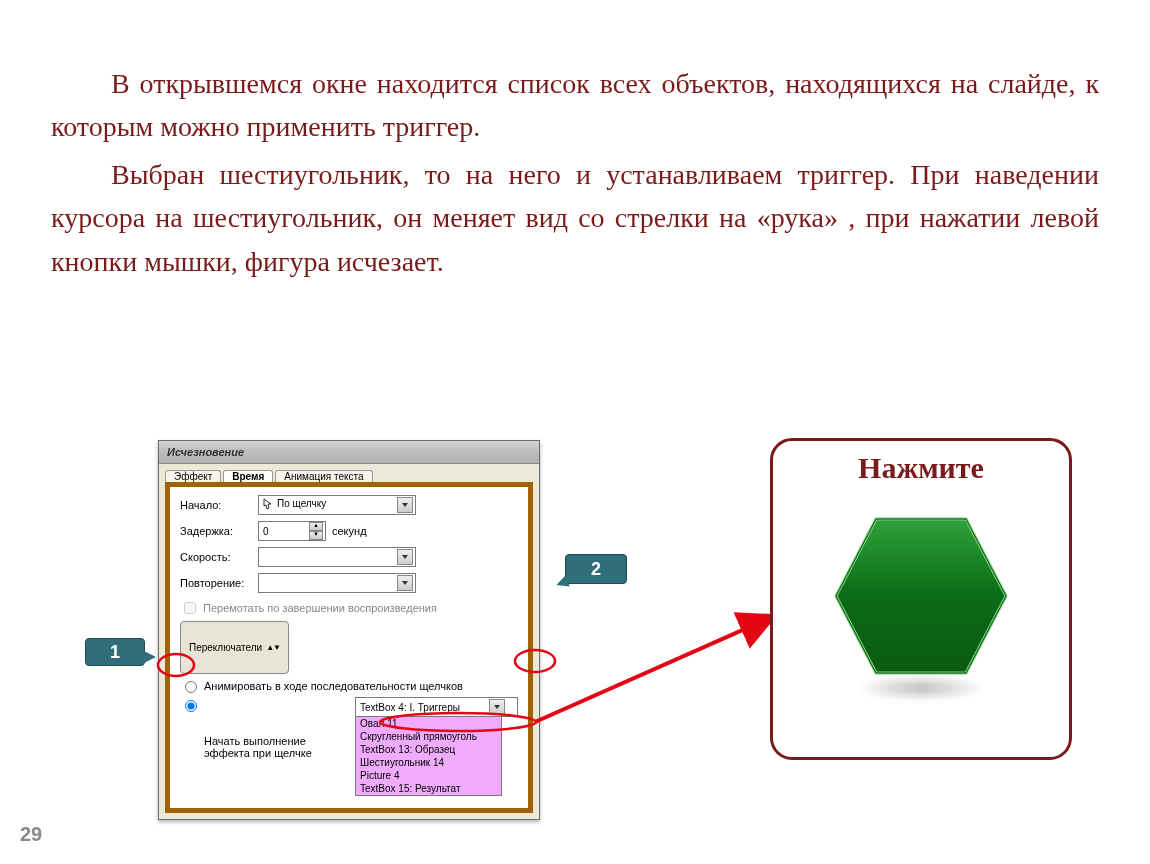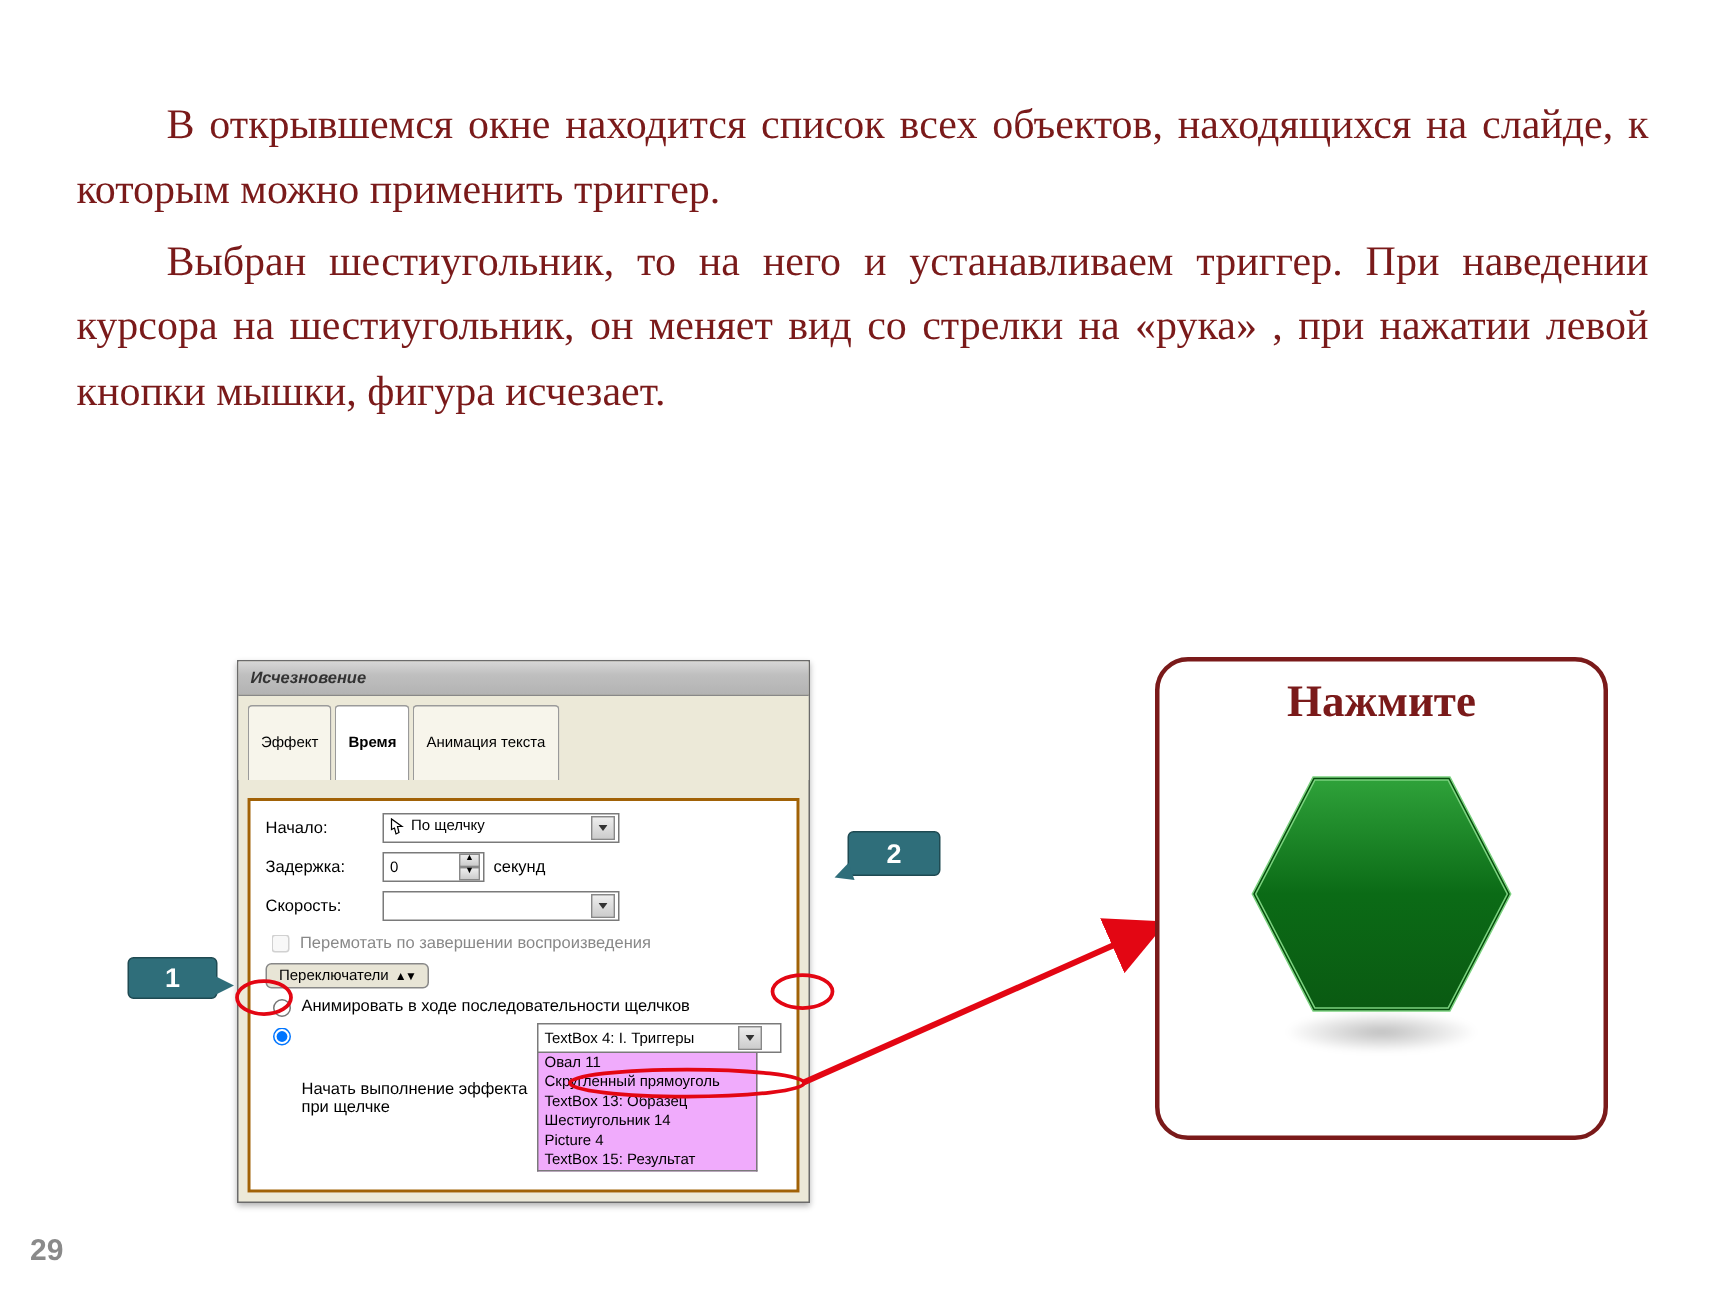--- a/index.html
+++ b/index.html
@@ -59,29 +59,29 @@
   .tabs {
     display: flex;
     gap: 2px;
     padding: 6px 6px 0 6px;
     background: #ece9d8;
   }
   .tab {
     border: 1px solid #9a9a9a;
     border-bottom: none;
     background: #f7f5eb;
-    padding: 19px 8px;
+    padding: 0 8px;
     border-radius: 3px 3px 0 0;
     font-size: 10px;
   }
   .tab.active { background:#fff; font-weight:bold; }
   .tabbody {
     background:#fff;
-    border:2px solid #a16207;
-    margin:12px 6px 6px 6px;
+    border:5px solid #a16207;
+    margin:0 6px 6px 6px;
     padding:8px 10px;
   }
   .row {
     display:flex;
     align-items:center;
     margin-bottom:6px;
   }
   .row .lbl { width:78px; text-decoration: none; }
   .combo, .numinput {
     height:18px;
@@ -102,21 +102,21 @@
     display:flex; align-items:center; justify-content:center;
   }
   .dropbtn svg { width:6px; height:4px; }
   .spin { display:flex; flex-direction:column; }
   .spin div { width:12px; height:7px; border:1px solid #888; background:linear-gradient(#eee,#ccc); font-size:6px; line-height:5px; text-align:center; }
   .chk { display:flex; align-items:center; gap:4px; margin:4px 0; }
   .chk input { width:12px; height:12px; }
   .toggle {
     display:inline-flex; align-items:center; gap:4px;
     border:1px solid #888; background:#e8e5d6; border-radius:4px;
-    padding:2px 8px; font-size:10px;
+    padding:20px 8px; font-size:10px;
   }
   .radio-row { display:flex; align-items:center; gap:4px; margin:4px 0; }
   .radio-row input { width:12px; height:12px; }
   .trigger-combo {
     height:18px;
     border:1px solid #7a7a7a;
     background:#fff;
     display:flex; align-items:center; justify-content:space-between;
     padding:0 12px 0 4px;
     font-size:10px;
@@ -242,20 +242,31 @@
       <span class="lbl">Скорость:</span>
       <div class="combo">
         <span></span>
         <span class="dropbtn">
             <svg viewBox="0 0 6 4">
               <polygon points="0,0 6,0 3,4" fill="#333"></polygon>
             </svg>
           </span>
       </div>
     </div>
+    <div class="row">
+      <span class="lbl">Повторение:</span>
+      <div class="combo">
+        <span></span>
+        <span class="dropbtn">
+            <svg viewBox="0 0 6 4">
+              <polygon points="0,0 6,0 3,4" fill="#333"></polygon>
+            </svg>
+          </span>
+      </div>
+    </div>
     <div class="chk">
       <input type="checkbox" disabled="" style="">
       <span style="color:#888">Перемотать по завершении воспроизведения</span>
     </div>
     <div class="toggle">
       <span>Переключатели</span>
       <span style="font-size:8px; letter-spacing:-1px;">▲▼</span>
     </div>
     <div class="radio-row">
       <input type="radio" style="">

